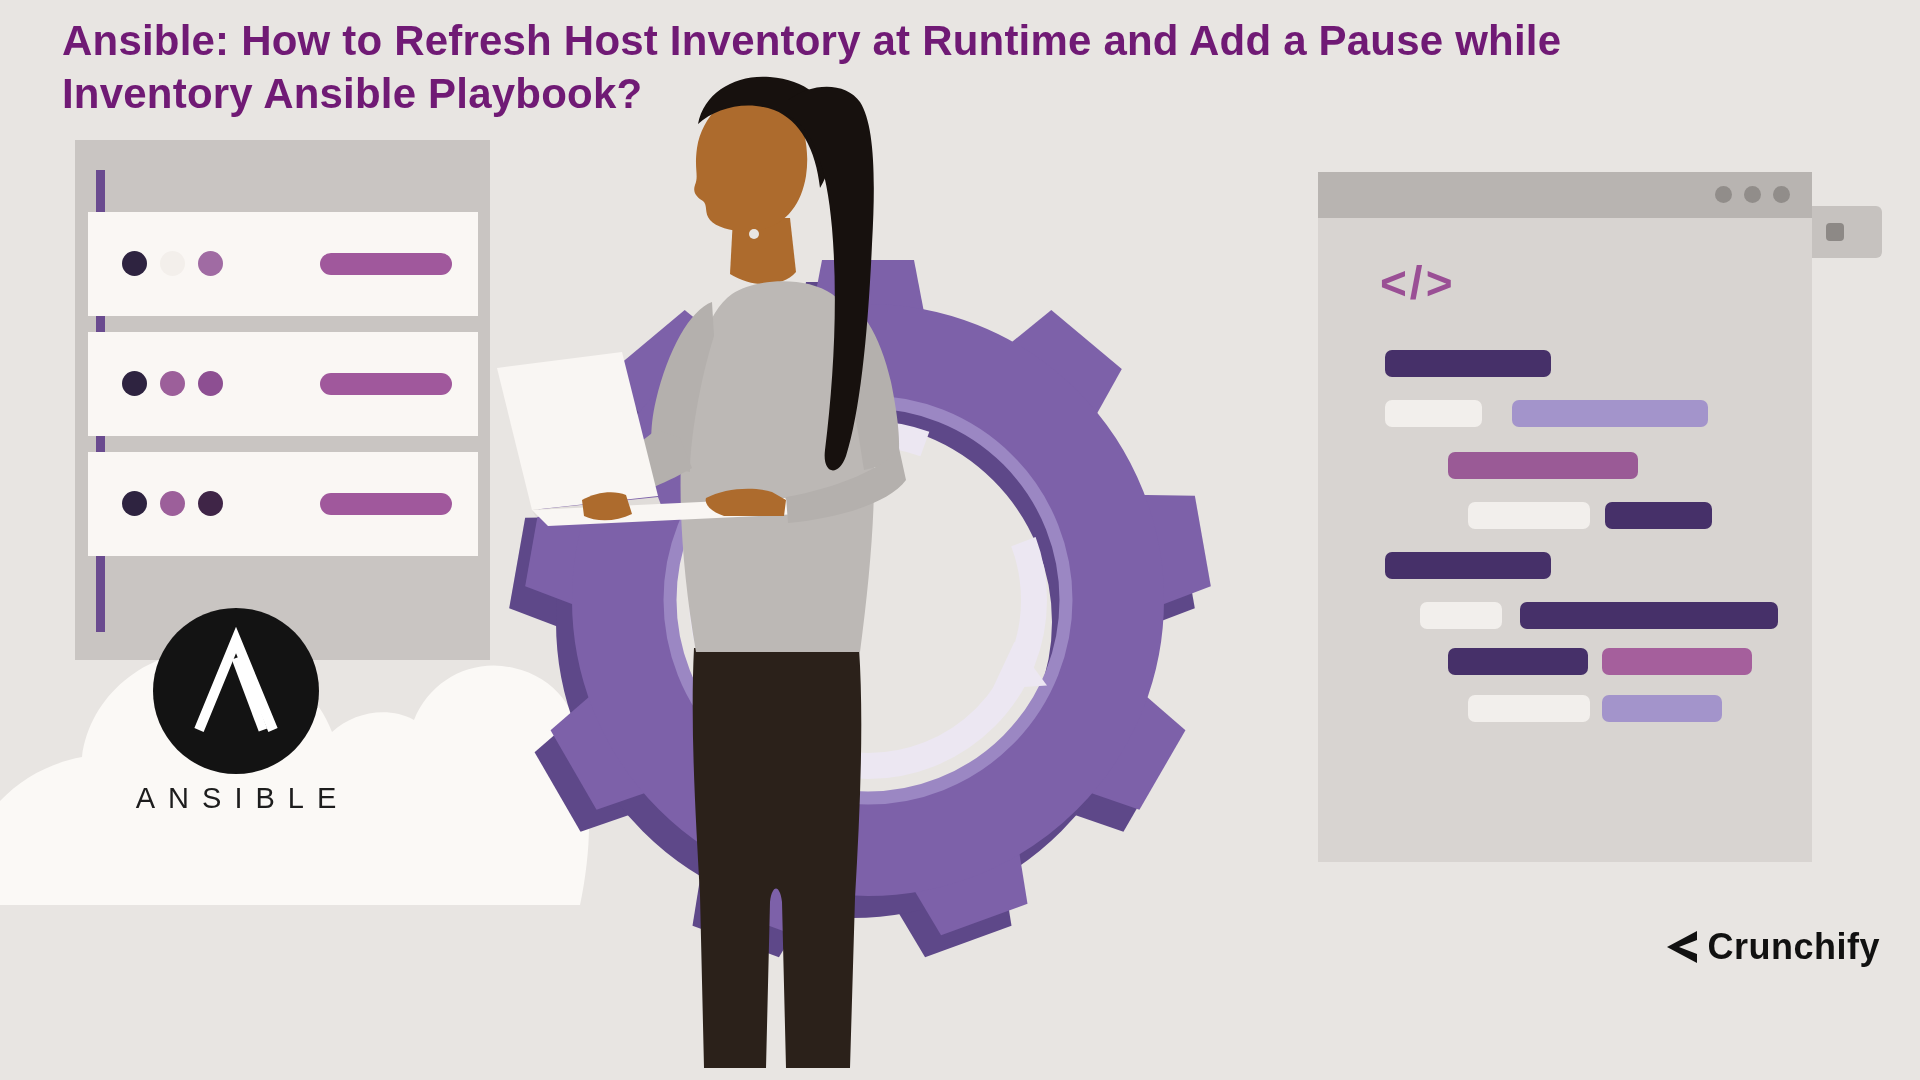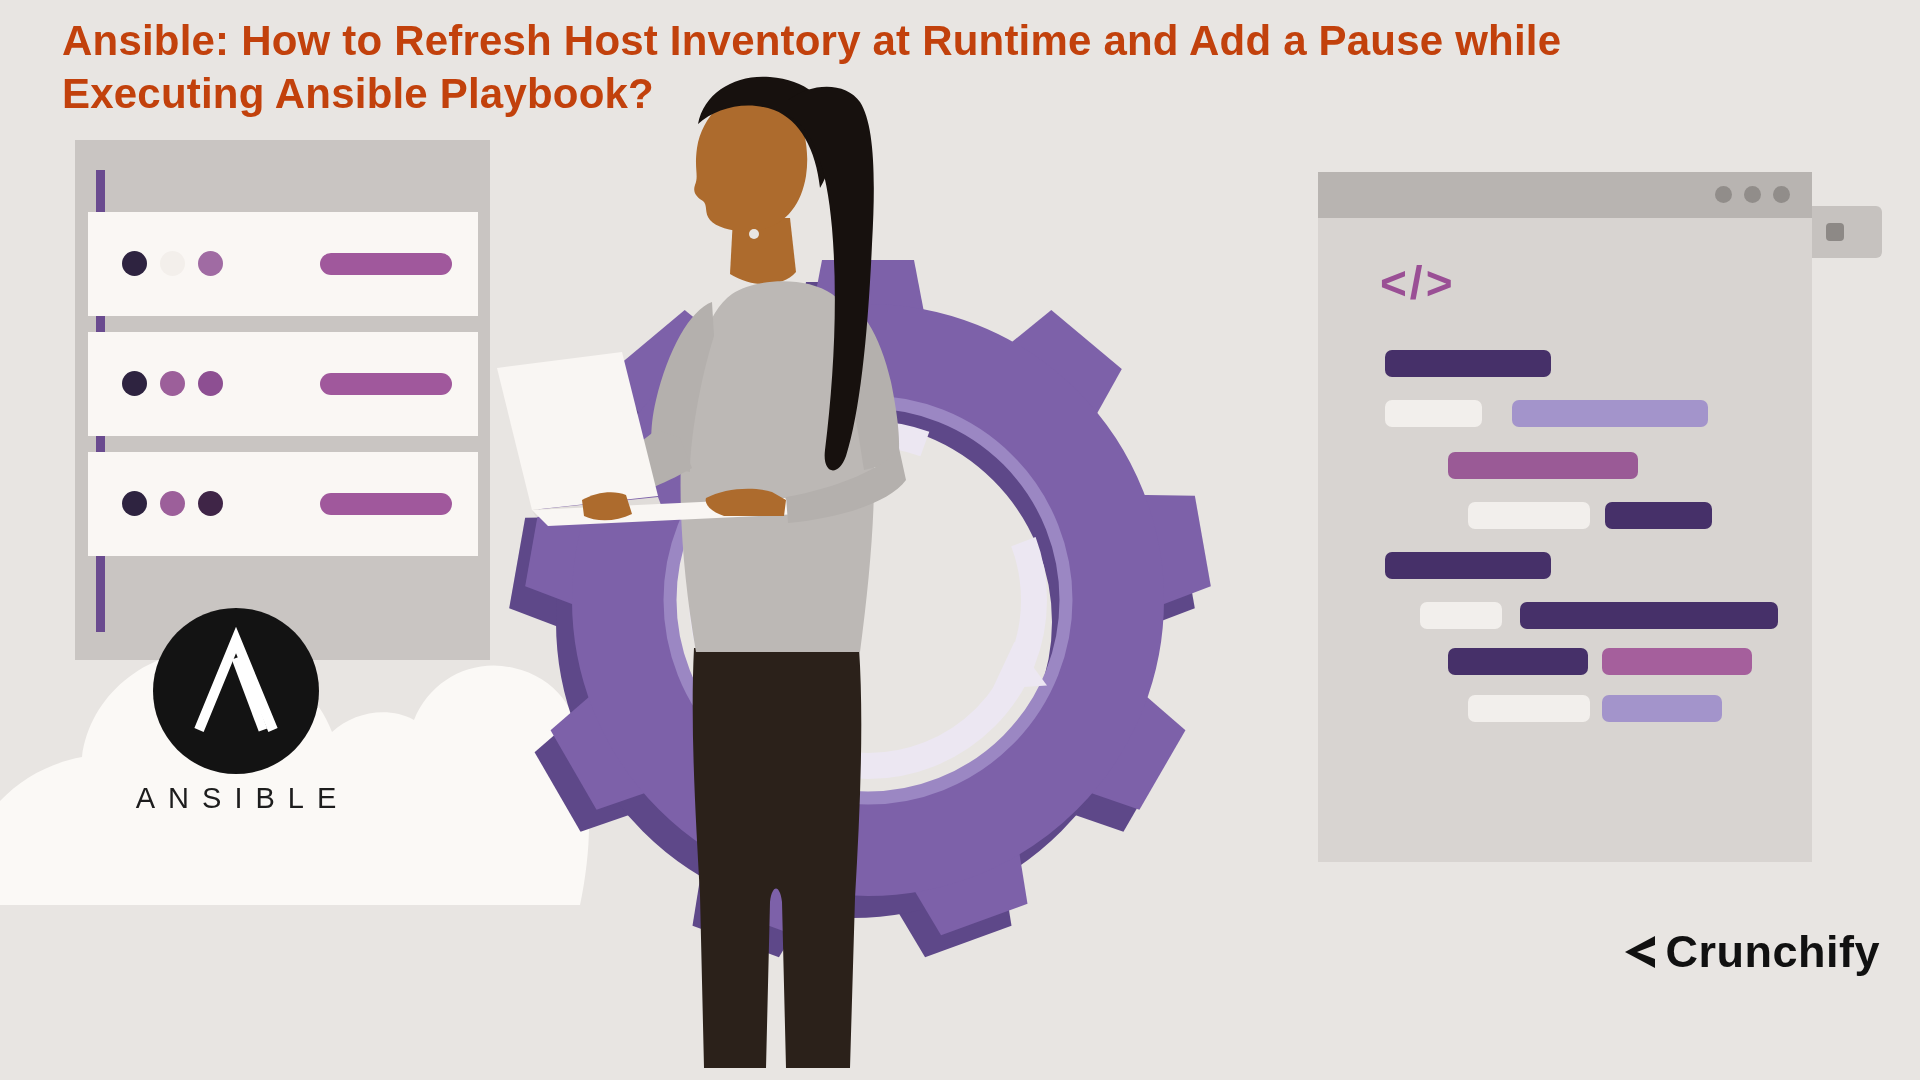--- a/index.html
+++ b/index.html
@@ -4,21 +4,21 @@
 <style>
   html,body{margin:0;padding:0;background:#d0cdca;}
   .stage{
     position:relative;width:1920px;height:1080px;overflow:hidden;
     background:#e8e5e2;font-family:"Liberation Sans",sans-serif;
   }
 
   
   .page-title{
     position:absolute;left:62px;top:14px;margin:0;
-    font-size:42px;line-height:53px;font-weight:700;color:#c2410c;
+    font-size:42px;line-height:53px;font-weight:700;color:#701a75;
     letter-spacing:0.2px;
   }
 
   
   .server{position:absolute;left:75px;top:140px;width:415px;height:520px;background:#c9c5c2;z-index:1;}
   .server-strip{position:absolute;left:21px;top:30px;width:9px;height:462px;background:#6a4b8f;}
   .server-rows{position:absolute;inset:0;}
   .server-row{position:absolute;left:13px;width:390px;height:104px;background:#faf7f4;}
   .led{position:absolute;top:39px;width:25px;height:25px;border-radius:50%;}
   .srv-bar{position:absolute;left:232px;top:41px;width:132px;height:22px;border-radius:11px;}
@@ -40,28 +40,28 @@
 
   
   .ansible-logo{position:absolute;left:151px;top:606px;width:170px;height:230px;z-index:3;text-align:center;}
   .ansible-wordmark{
     position:absolute;left:-30px;right:-30px;top:176px;
     font-size:29px;font-weight:400;color:#1d1d1d;letter-spacing:13px;text-indent:13px;text-align:center;
   }
 
   
   .crunchify{position:absolute;right:40px;top:926px;display:flex;align-items:center;gap:8px;z-index:3;}
-  .crunchify-wordmark{font-size:45px;font-weight:700;color:#111111;letter-spacing:0.5px;}
+  .crunchify-wordmark{font-size:36px;font-weight:700;color:#111111;letter-spacing:0.5px;}
 </style>
 </head>
 <body>
 
 <div class="stage">
 
-  <h1 class="page-title"><span>Ansible: How to Refresh Host Inventory at Runtime and Add a Pause while</span><br><span>Executing Ansible Playbook?</span></h1>
+  <h1 class="page-title"><span>Ansible: How to Refresh Host Inventory at Runtime and Add a Pause while</span><br><span>Inventory Ansible Playbook?</span></h1>
 
   <div class="server">
     <div class="server-strip"></div>
     <div class="server-rows">
         <div class="server-row" style="top: 72px; background: rgb(250, 247, 244);">
           <span class="led" style="left: 34px; background: rgb(46, 35, 64);"></span>
           <span class="led" style="left: 72px; background: rgb(243, 239, 235);"></span>
           <span class="led" style="left: 110px; background: rgb(160, 107, 163);"></span>
           <span class="srv-bar" style="background: rgb(160, 88, 156);"></span>
         </div>

